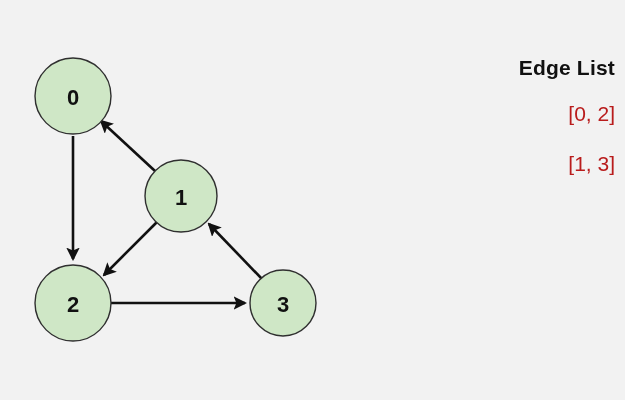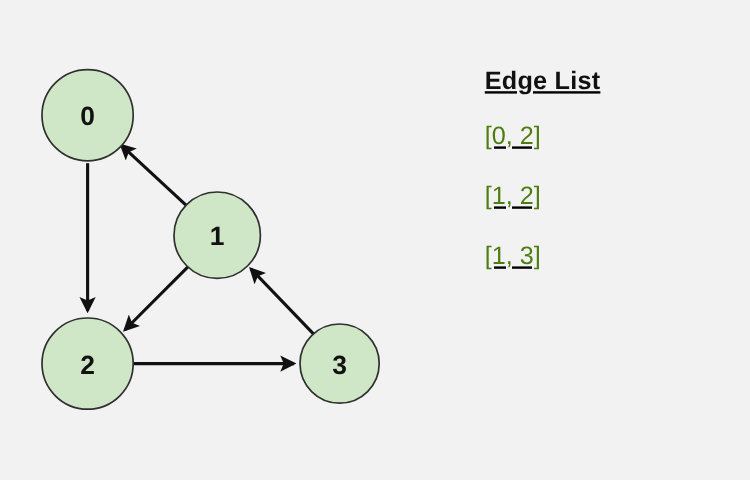--- a/index.html
+++ b/index.html
@@ -43,41 +43,40 @@
   .edge-line {
     stroke: #111111;
     stroke-width: 2.6;
     fill: none;
   }
   .panel {
     position: absolute;
     left: 390px;
     top: 56px;
     width: 225px;
-    text-align: left;
-    text-decoration: underline;
+    text-align: right;
   }
   .panel-title {
     font-family: "Liberation Sans", sans-serif;
     font-weight: bold;
     font-size: 21px;
     color: #111111;
     letter-spacing: 0.2px;
     margin: 0 0 16px 0;
     padding-left: 14px;
   }
   .edge-items {
     list-style: none;
     margin: 0;
     padding: 0;
   }
   .edge-item {
     font-family: "Liberation Sans", sans-serif;
     font-size: 21px;
-    color: #4d7c0f;
+    color: #b91c1c;
     height: 50px;
     line-height: 36px;
     padding-left: 14px;
   }
 </style>
 </head>
 <body>
 
 <div id="canvas">
 
@@ -116,18 +115,17 @@
     <g>
       <circle class="node-circle" cx="283" cy="303" r="33"></circle>
       <text class="node-label" x="283" y="304">3</text>
     </g>
   </svg>
 
   <div class="panel">
     <div class="panel-title">Edge List</div>
     <ul class="edge-items">
       <li class="edge-item">[0, 2]</li>
-      <li class="edge-item">[1, 2]</li>
       <li class="edge-item">[1, 3]</li>
     </ul>
   </div>
 
 </div>
 
 </body></html>

